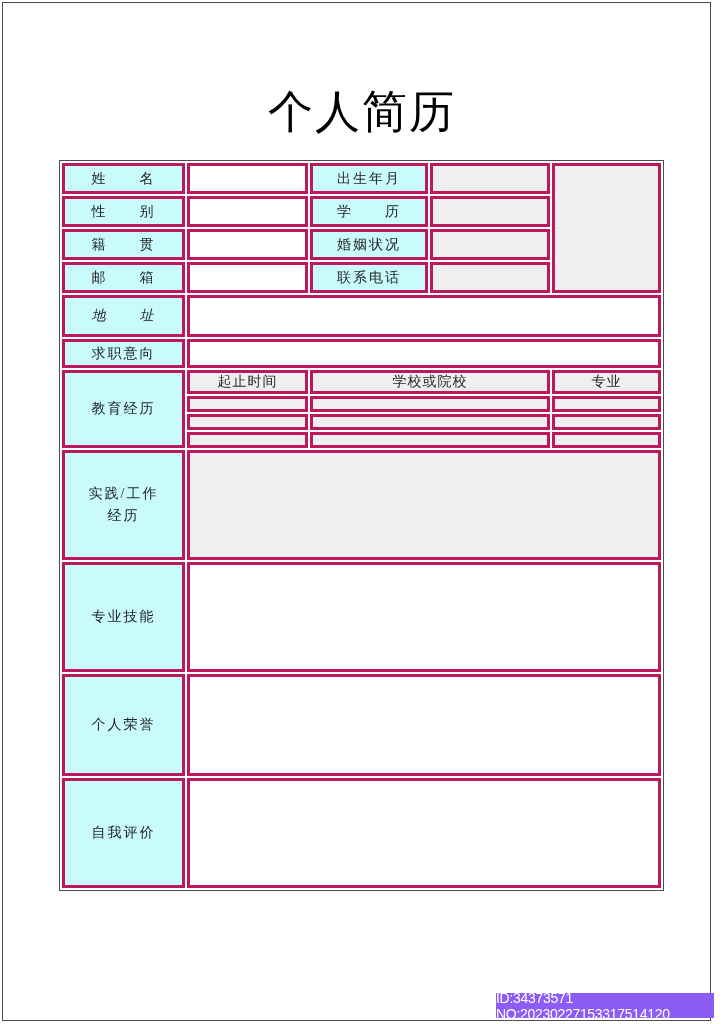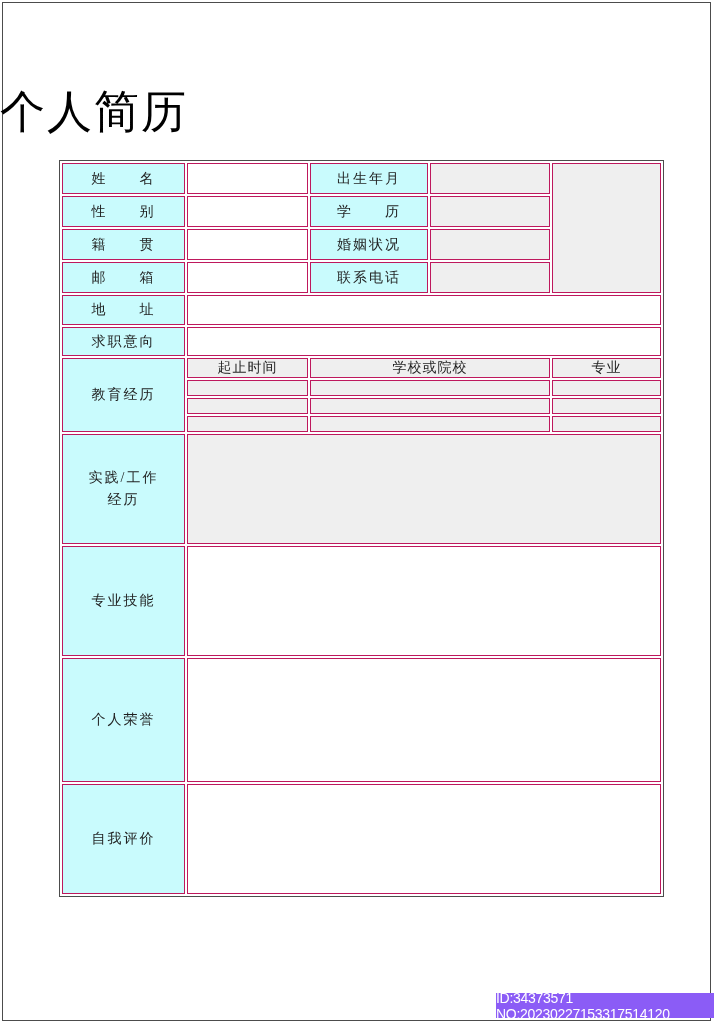--- a/index.html
+++ b/index.html
@@ -17,62 +17,62 @@
   .frame {
     position: absolute;
     left: 2px; top: 2px;
     width: 707px; height: 1017px;
     border: 1px solid #4c4c4c;
     pointer-events: none;
   }
   .title {
     position: absolute;
     left: 0; top: 82px; width: 100%;
-    text-align: left;
+    text-align: center;
     font-size: 45px;
     font-weight: 400;
     letter-spacing: 2px;
     color: #000000;
   }
   table.resume {
     position: absolute;
     left: 59px; top: 160px;
     width: 603px;
     table-layout: fixed;
     border-collapse: separate;
     border-spacing: 2px;
     border: 1px solid #4c4c4c;
   }
   table.resume td {
     box-sizing: border-box;
-    border: 1px solid #be185d;
+    border: 3px solid #be185d;
     padding: 0 2px;
     font-size: 14px;
     color: #1f1f1f;
     text-align: center;
     vertical-align: middle;
   }
   td.lbl {
     background: #c9fbfd;
     letter-spacing: 2px;
   }
   td.gray { background: #efefef; }
   td.white { background: #ffffff; }
   td.hdr {
     background: #efefef;
     letter-spacing: 1px;
   }
   td.multiline { white-space: pre-line; line-height: 1.6; }
   tr.r-basic td { height: 31px; }
-  tr.r-address td { height: 30px; }
+  tr.r-address td { height: 42px; font-style: italic; }
   tr.r-intent td { height: 29px; }
   tr.r-edu td { height: 16px; }
   tr.r-work td { height: 110px; }
   tr.r-skill td { height: 110px; }
-  tr.r-honor td { height: 124px; }
+  tr.r-honor td { height: 102px; }
   tr.r-self td { height: 110px; font-family: Liberation Serif, serif; }
   .wm {
     position: absolute;
     left: 16px; top: 987px;
     font-family: "Liberation Sans", sans-serif;
     font-size: 24px;
     font-style: italic;
     font-weight: bold;
     letter-spacing: 1px;
     color: #f7f7f7;

